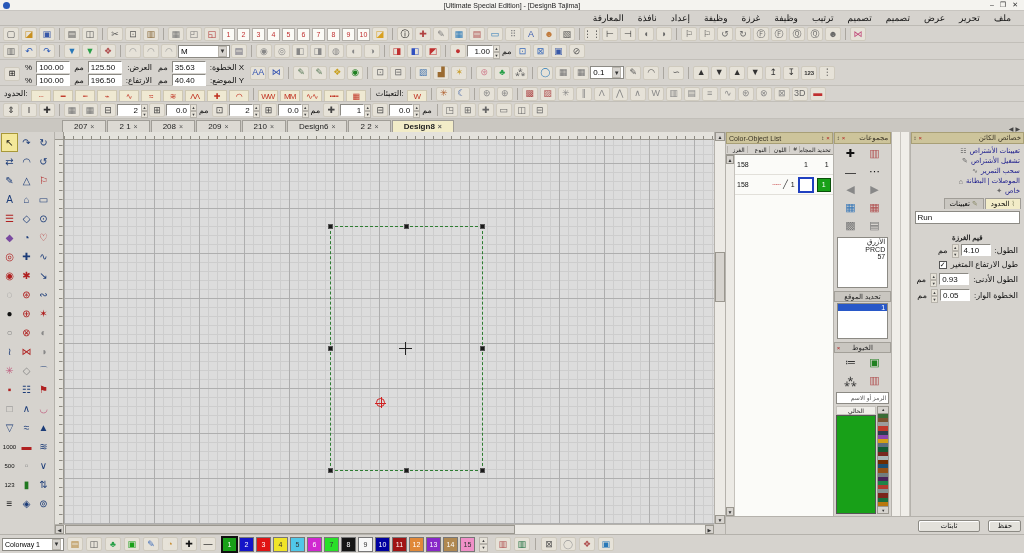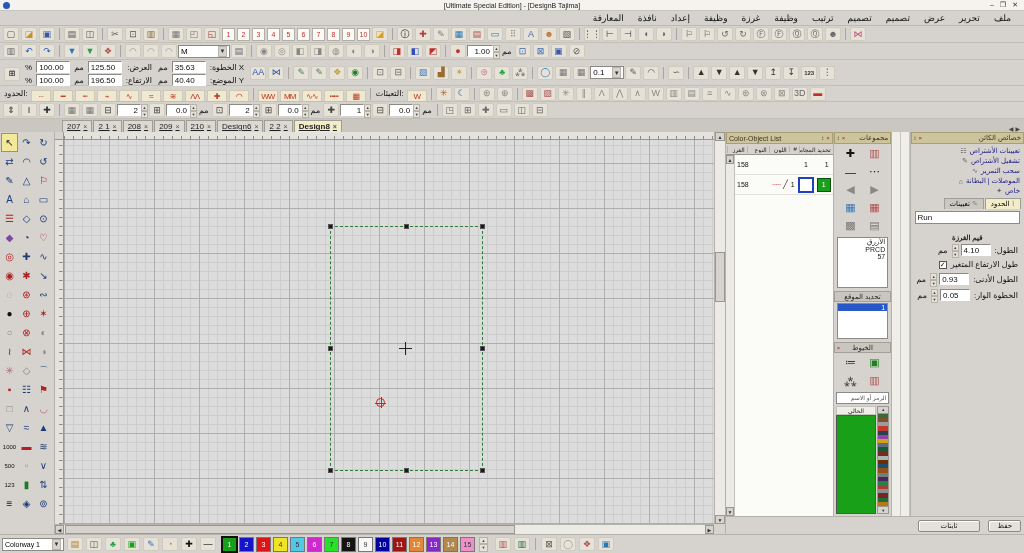--- a/index.html
+++ b/index.html
@@ -24,21 +24,21 @@
   .combo { display:inline-flex; align-items:center; background:#fff; border:1px solid #8c8a84; height:13px; font-size:8px; padding:0 2px; flex:0 0 auto;}
   .combo b { font-weight:normal; margin-right:6px;}
   .combo i { font-style:normal; font-size:6px; color:#333; background:#d6d3ce; border:1px solid #b8b4ac; height:11px; width:9px; display:flex; align-items:center; justify-content:center;}
   #band3 { height:26px; display:flex; background:#d6d3ce; border-bottom:1px solid #c2bfb9; }
   .xy-grid { display:grid; grid-template-columns:auto auto auto auto auto auto auto auto auto; align-items:center; column-gap:2px; row-gap:1px; padding:1px 3px; direction:rtl; }
   #band3-icons { display:flex; align-items:center; overflow:hidden; flex:1; }
   #band4, #band5 { height:16px; display:flex; align-items:center; background:#d6d3ce; border-bottom:1px solid #c2bfb9; padding:0 2px; overflow:hidden;}
   #band5 { height:17px; }
   .stitch { width:20px; height:13px; background:#efe9d2; border:1px solid #cfc8b2; color:#c03020; font-size:8px; display:inline-flex; align-items:center; justify-content:center; margin:0 1px; letter-spacing:-1px; overflow:hidden; flex:0 0 auto;}
   .tabbar { height:13px; background:#cac7c1; display:flex; align-items:flex-end; padding-left:62px; font-size:8px; }
-  .dtab { background:#dcd9d3; border:1px solid #a09d97; border-bottom:none; padding:0 4px; margin-right:1px; display:flex; align-items:center; gap:3px; height:12px; color:#222;text-decoration:underline; }
+  .dtab { background:#dcd9d3; border:1px solid #a09d97; border-bottom:none; padding:0 11px; margin-right:1px; display:flex; align-items:center; gap:3px; height:12px; color:#222; }
   .dtab.active { background:#f2ecc8; font-weight:bold; }
   .dtab .x { color:#555; font-size:7px; }
   .tab-scroll { margin-left:auto; margin-right:4px; display:flex; gap:2px; font-size:6px; color:#444; align-items:center;}
   #main { display:flex; height:402px; }
   #tools { width:55px; background:#d6d3ce; border-right:1px solid #b5b2ac; display:flex; flex-wrap:wrap; align-content:flex-start; padding:1px; }
   .tool { width:17px; height:19px; display:flex; align-items:center; justify-content:center; font-size:10px; border:1px solid transparent; }
   .tool.hl { background:#f4e89a; border:1px solid #a89838; }
   #canvas-zone { width:670px; position:relative; background:#d6d3ce; }
   #hruler { position:absolute; left:9px; right:11px; top:0; height:8px; background:#e4e2dc; border-bottom:1px solid #9a978f;
     background-image:repeating-linear-gradient(90deg,#8d8a82 0 1px,transparent 1px 9px); background-size:100% 45%; background-position:bottom; background-repeat:no-repeat;}

